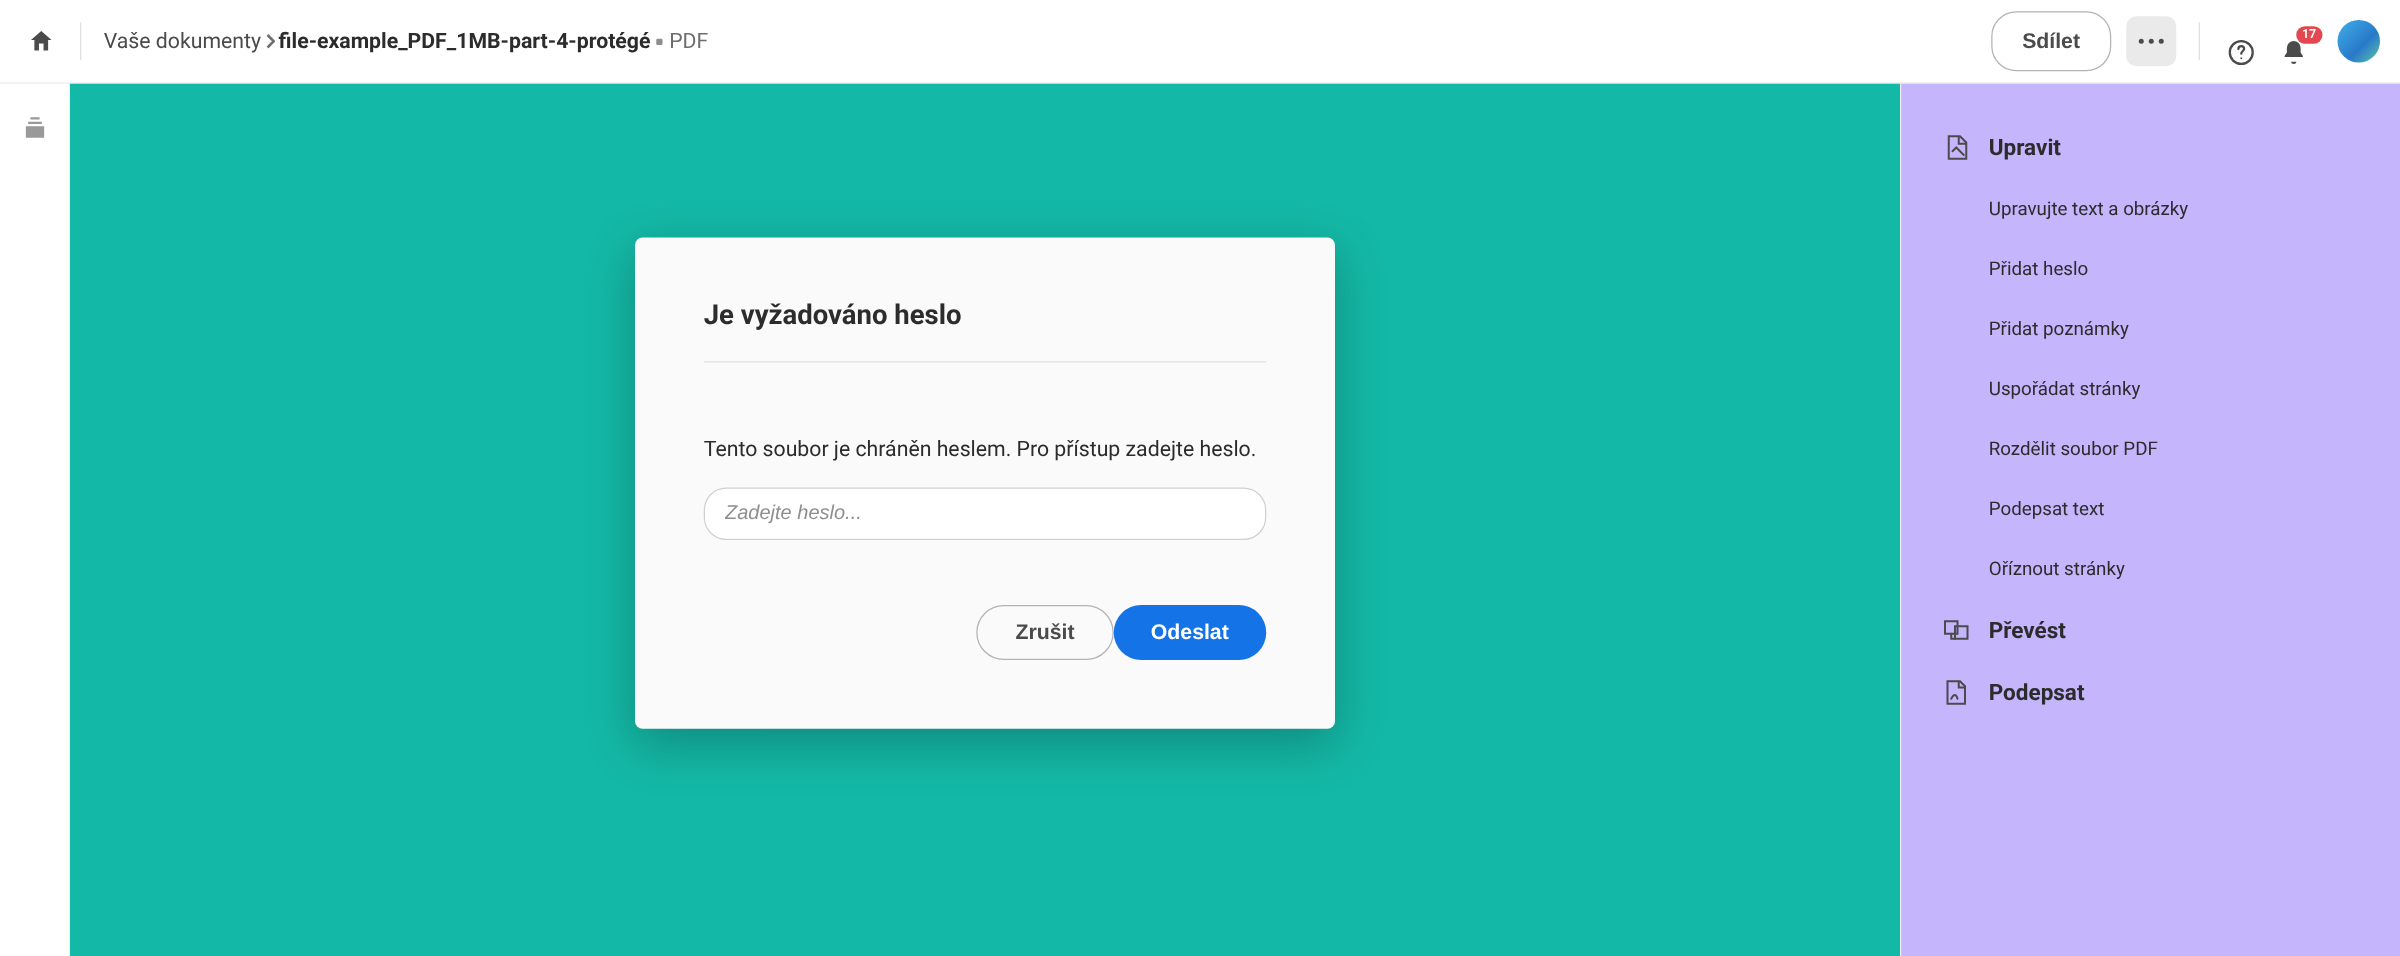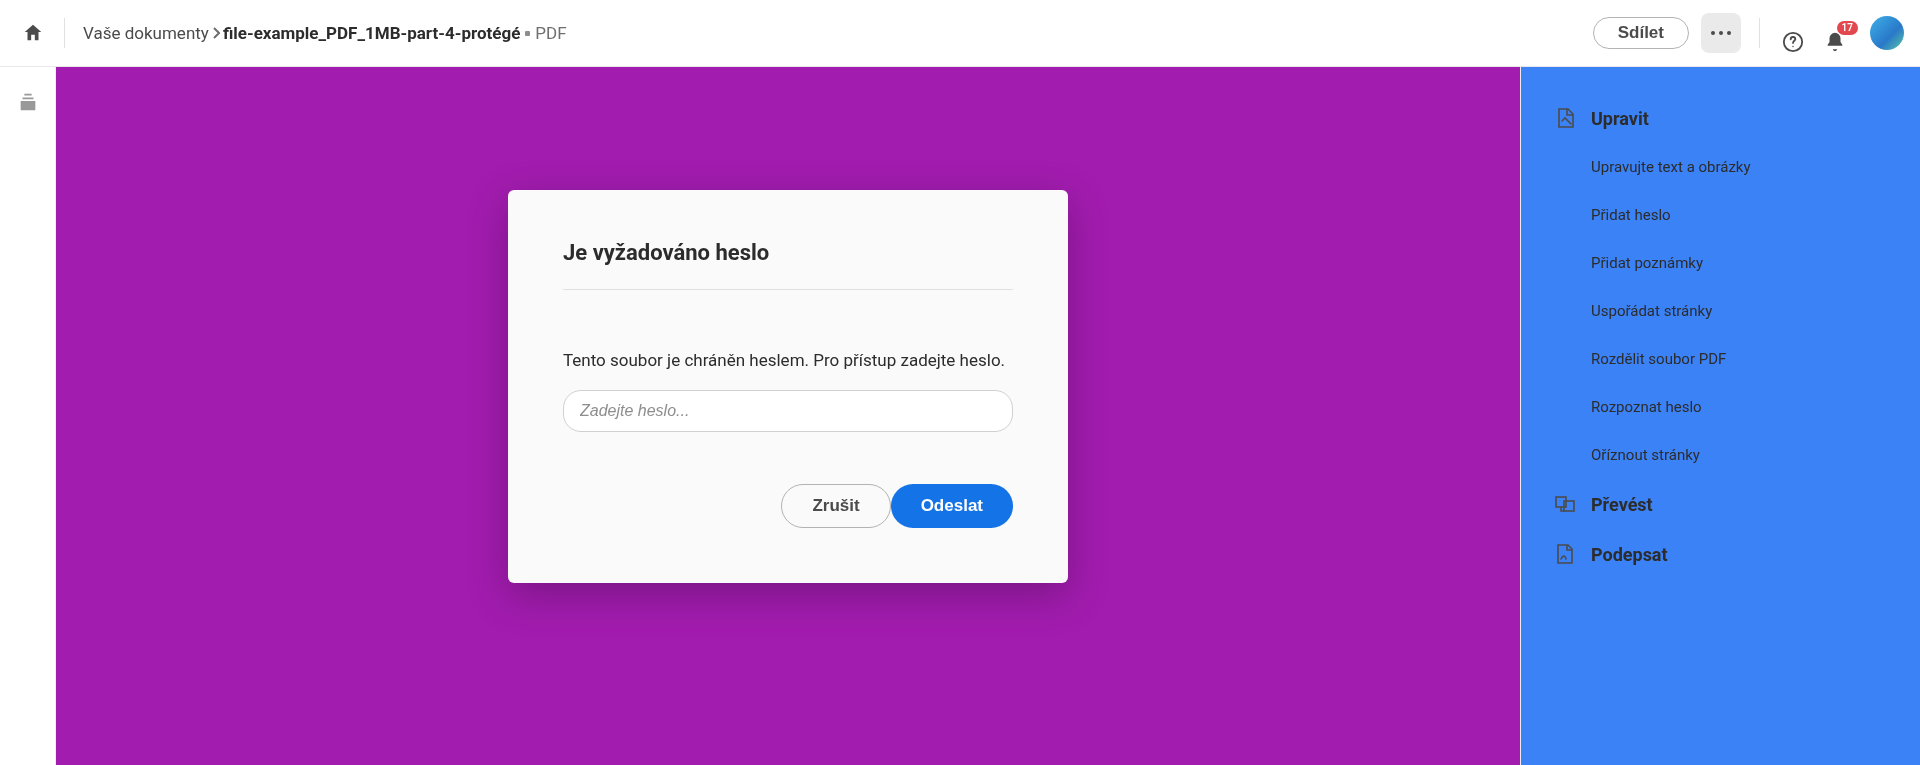--- a/index.html
+++ b/index.html
@@ -74,21 +74,21 @@
     }
     .header-right {
       display: flex;
       align-items: center;
       gap: 12px;
     }
     .share-btn {
       background: #ffffff;
       border: 1.6px solid #b3b3b3;
       padding: 0 24px;
-      height: 32px;
+      height: 48px;
       border-radius: 20px;
       font-size: 17px;
       font-weight: 700;
       color: #4b4b4b;
       cursor: pointer;
     }
     .more-btn {
       width: 40px;
       height: 40px;
       border-radius: 8px;
@@ -165,26 +165,26 @@
       padding-top: 24px;
     }
     .left-rail svg {
       width: 22px;
       height: 22px;
       color: #8e8e8e;
       cursor: pointer;
     }
     .document-area {
       flex: 1;
-      background: #a21caf;
+      background: #14b8a6;
       position: relative;
     }
     .right-panel {
       width: 400px;
-      background: #3b82f6;
+      background: #c4b5fd;
       border-left: 1px solid #ececec;
       padding: 26px 0 0 0;
     }
     .panel-item {
       display: flex;
       align-items: center;
       padding: 0 32px;
       height: 50px;
       color: #2c2c2c;
       cursor: pointer;
@@ -366,21 +366,21 @@
     <div class="panel-item sub">
         <span>Přidat poznámky</span>
       </div>
     <div class="panel-item sub">
         <span>Uspořádat stránky</span>
       </div>
     <div class="panel-item sub">
         <span>Rozdělit soubor PDF</span>
       </div>
     <div class="panel-item sub">
-        <span>Rozpoznat heslo</span>
+        <span>Podepsat text</span>
       </div>
     <div class="panel-item sub">
         <span>Oříznout stránky</span>
       </div>
 
     <div class="panel-item header">
       <svg viewBox="0 0 24 24" fill="none" stroke="currentColor" stroke-width="1.6">
         <rect x="3" y="5" width="10" height="10"></rect>
         <rect x="11" y="9" width="10" height="10"></rect>
         <path d="M8 15v4h3" stroke-linecap="round"></path>

